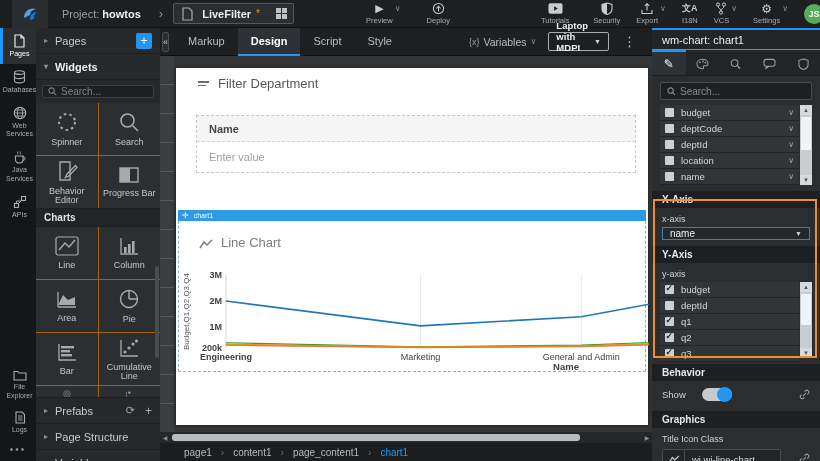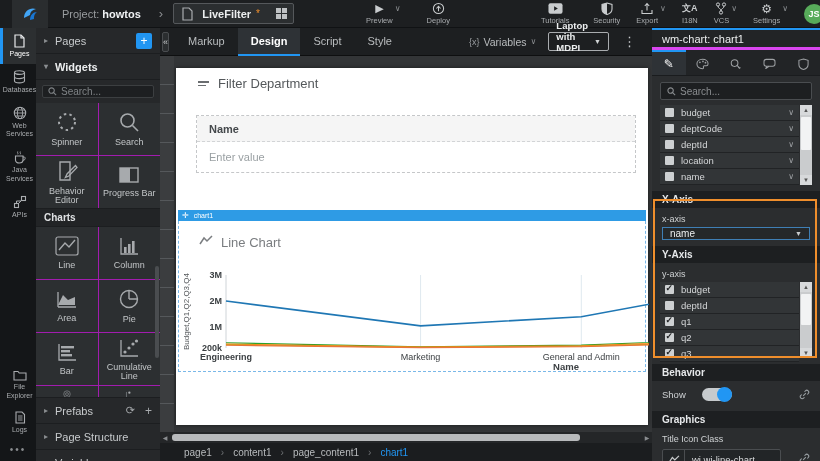--- a/index.html
+++ b/index.html
@@ -48,21 +48,21 @@
     border-bottom:1px solid #1c1e20; color:#c8cbcd; font-size:11px; cursor:pointer; }
   .lp-row .tri { font-size:8px; color:#8a8d90; }
   .lp-row .grow { flex:1; }
   .plusbtn { width:16px; height:16px; background:#2196f3; color:#fff; border-radius:2px; font-size:12px;
     display:flex; align-items:center; justify-content:center; }
   .lp-search { margin:5px 6px; height:18px; background:#1d1f21; border:1px solid #3c3f41; border-radius:2px;
     display:flex; align-items:center; padding:0 5px; gap:4px; }
   .lp-search input { flex:1; background:transparent; border:none; outline:none; color:#c8cbcd; font-size:10px;
     font-family:"Liberation Sans", sans-serif; width:70px; }
   .lp-search input::placeholder { color:#7f8386; }
-  .tilegrid { display:grid; grid-template-columns:1fr 1fr; gap:1px; background:#a21caf; border-bottom:1px solid #1c1e20; }
+  .tilegrid { display:grid; grid-template-columns:1fr 1fr; gap:1px; background:#a16207; border-bottom:1px solid #1c1e20; }
   .tile { background:#2c2f31; height:52px; display:flex; flex-direction:column; align-items:center;
     justify-content:center; gap:5px; cursor:pointer; }
   .tile .lb { font-size:9px; color:#c2c5c7; text-align:center; line-height:1; }
   .tile.clip { height:11px; justify-content:flex-start; overflow:hidden; }
   .sect-label { background:#222426; height:18px; min-height:18px; display:flex; align-items:center;
     padding:0 8px; color:#dfe1e3; font-size:10px; font-weight:bold; border-bottom:1px solid #1c1e20; }
   .lp-icons-right { display:flex; gap:10px; color:#a9acaf; font-size:12px; }
   .lp-scrollbar { position:absolute; right:1px; top:238px; width:4px; height:92px; background:#4a4d50; border-radius:2px; }
 
   
@@ -102,40 +102,40 @@
   .form-head { height:26px; background:#f5f5f5; border-bottom:1px dashed #d2d4d6; display:flex;
     align-items:center; padding:0 12px; color:#44484b; font-size:11px; font-weight:bold; }
   .form-body { height:30px; background:#fff; display:flex; align-items:center; padding:0 12px;
     color:#9aa0a3; font-size:11px; }
   .chartwidget { position:absolute; left:2px; top:142px; right:2px; height:162px; }
   .cw-bar { height:11px; background:#2e9be5; display:flex; align-items:center; gap:5px; padding:0 4px;
     color:#fff; font-size:7px; }
   .cw-bar .mv { font-size:8px; }
   .cw-body { position:absolute; left:0; top:11px; right:0; bottom:0; background:#fff;
     border:1px dashed #7ab8e8; border-top:none; }
-  .cw-title { position:absolute; left:20px; top:14px; display:flex; align-items:flex-start; gap:8px;
+  .cw-title { position:absolute; left:20px; top:14px; display:flex; align-items:flex-end; gap:8px;
     color:#7a7d80; font-size:13px; }
   #chart-svg { position:absolute; left:2px; top:42px; }
 
   .hscroll { position:absolute; left:160px; top:432px; width:492px; height:11px; background:#242628;
     display:flex; align-items:center; }
   .hs-arrow { width:10px; color:#8a8d90; font-size:6px; text-align:center; }
   .hs-track { flex:1; height:9px; position:relative; }
   .hs-thumb { position:absolute; left:2px; top:1px; width:408px; height:7px; background:#b8babc; border-radius:3px; }
 
   .breadcrumb { position:absolute; left:160px; top:443px; width:492px; height:18px; background:#1b1d1f;
     display:flex; align-items:center; padding-left:24px; gap:9px; font-size:10px; color:#b8bbbd; }
   .breadcrumb .sep { color:#6d7073; font-size:10px; }
   .breadcrumb .active { color:#2196f3; }
 
   
   .rightpanel { position:absolute; left:652px; top:28px; width:168px; height:433px; background:#2b2d2f;
     border-top:2px solid #2196f3; display:flex; flex-direction:column; overflow:hidden; }
   .rp-title { height:20px; min-height:20px; display:flex; align-items:center; padding:0 10px;
-    color:#eceeef; font-size:11px; background:#222426; border-bottom:3px solid #d946ef; }
+    color:#eceeef; font-size:11px; background:#222426; border-bottom:1px solid #d946ef; }
   .rp-tabs { height:26px; min-height:26px; display:flex; background:#222426; border-bottom:1px solid #1a1c1e; }
   .rp-tab { flex:1; display:flex; align-items:center; justify-content:center; color:#9ea1a4;
     border-top:2px solid transparent; font-size:12px; cursor:pointer; }
   .rp-tab.active { background:#2e3236; border-top:2px solid #2196f3; color:#fff; }
   .rp-search { margin:6px 8px 5px; height:18px; min-height:18px; background:#1d1f21; border:1px solid #4a4d50;
     border-radius:2px; display:flex; align-items:center; padding:0 6px; gap:4px; }
   .rp-search input { flex:1; width:90px; background:transparent; border:none; outline:none; color:#c8cbcd;
     font-size:10px; font-family:"Liberation Sans", sans-serif; }
   .rp-search input::placeholder { color:#8a8d90; }
   .fieldlist { margin:0 8px; position:relative; }

